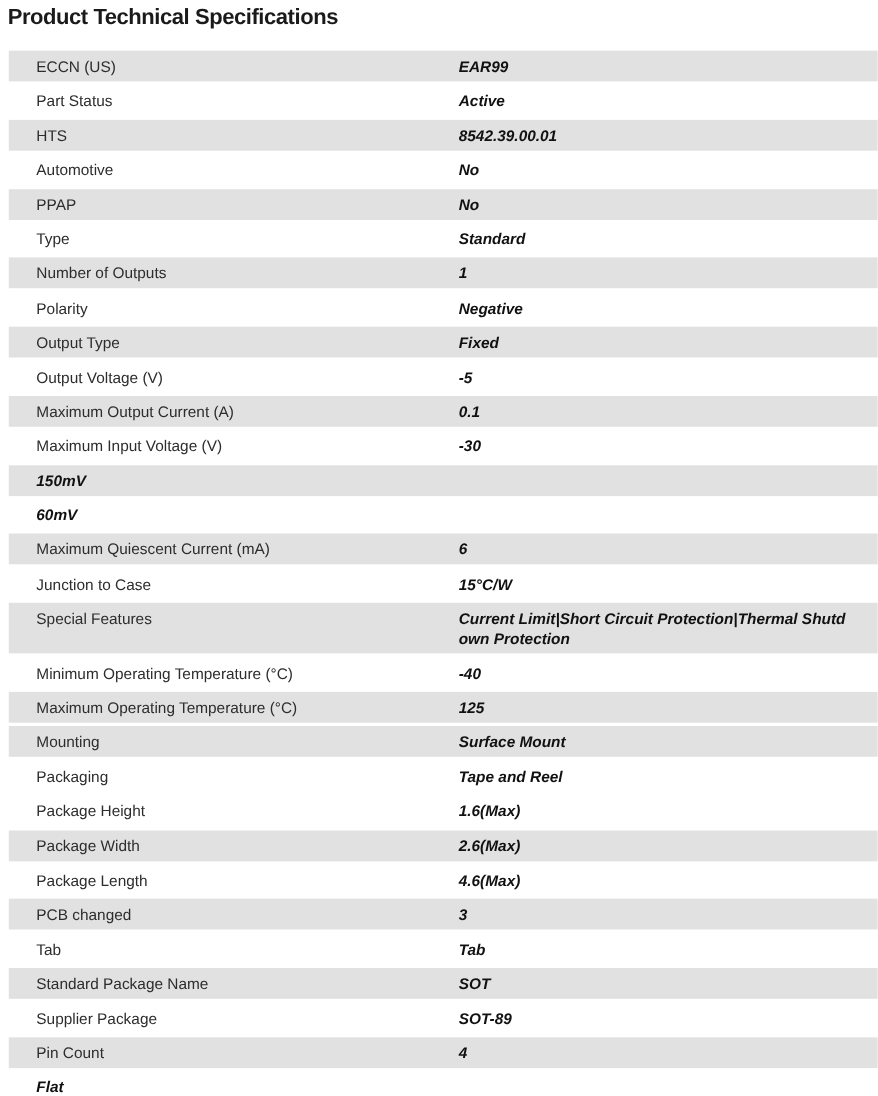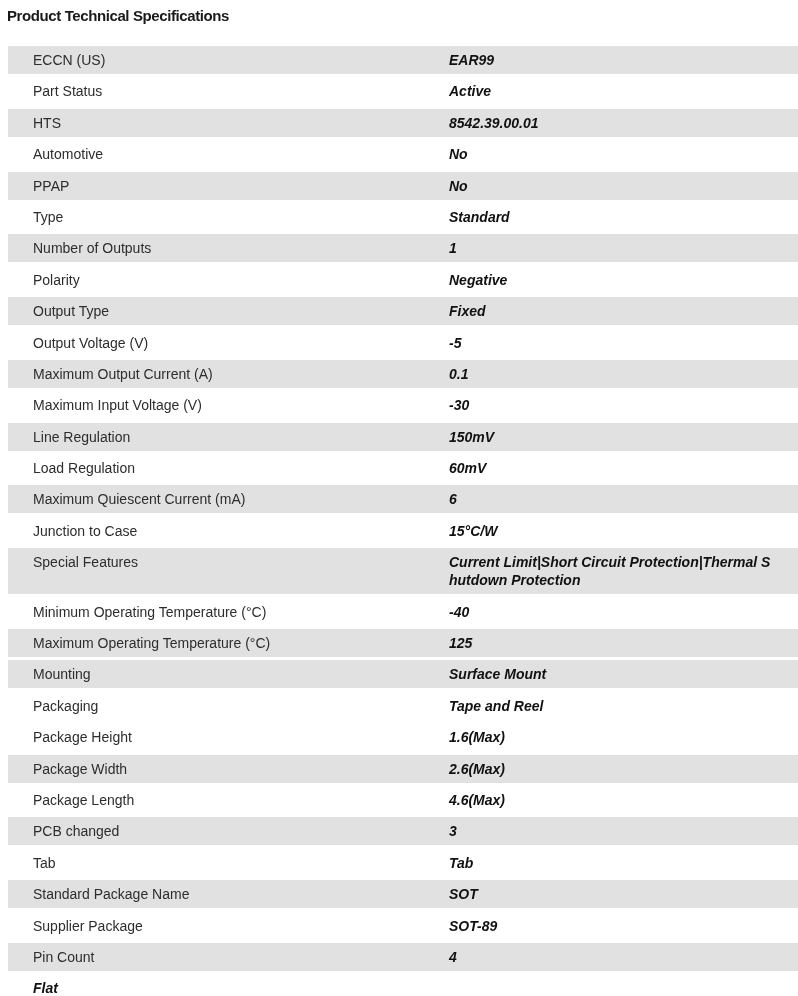--- a/index.html
+++ b/index.html
@@ -16,39 +16,38 @@
   }
   body {
     width: 798px;
     height: 996px;
     overflow: hidden;
     font-family: "Liberation Sans", sans-serif;
   }
   .page-title {
     margin: 0;
     padding: 4px 0 0 7px;
-    font-size: 15px;
+    font-size: 20px;
     line-height: 24px;
     font-weight: 700;
     letter-spacing: -0.4px;
     color: var(--title-text);
   }
   .specs-table {
     margin-top: 18px;
     margin-left: 8px;
   }
   .spec-row {
     display: flex;
     align-items: flex-start;
     padding: 5px 24px 5px 25px;
     margin-bottom: 3.4px;
     font-size: 14px;
     line-height: 18px;
     background: #ffffff;
-    gap: 32px;
   }
   .spec-row.alt {
     background: var(--row-alt-background);
   }
   .spec-label {
     width: 384px;
     flex-shrink: 0;
     font-weight: 400;
     color: var(--label-text);
   }
@@ -108,25 +107,23 @@
       </div>
       <div class="spec-row alt">
         <span class="spec-label">Maximum Output Current (A)</span>
         <span class="spec-value">0.1</span>
       </div>
       <div class="spec-row">
         <span class="spec-label">Maximum Input Voltage (V)</span>
         <span class="spec-value">-30</span>
       </div>
       <div class="spec-row alt">
-        <span class="spec-label">Line Regulation</span>
         <span class="spec-value">150mV</span>
       </div>
       <div class="spec-row">
-        <span class="spec-label">Load Regulation</span>
         <span class="spec-value">60mV</span>
       </div>
       <div class="spec-row alt">
         <span class="spec-label">Maximum Quiescent Current (mA)</span>
         <span class="spec-value">6</span>
       </div>
       <div class="spec-row">
         <span class="spec-label">Junction to Case</span>
         <span class="spec-value">15°C/W</span>
       </div>

